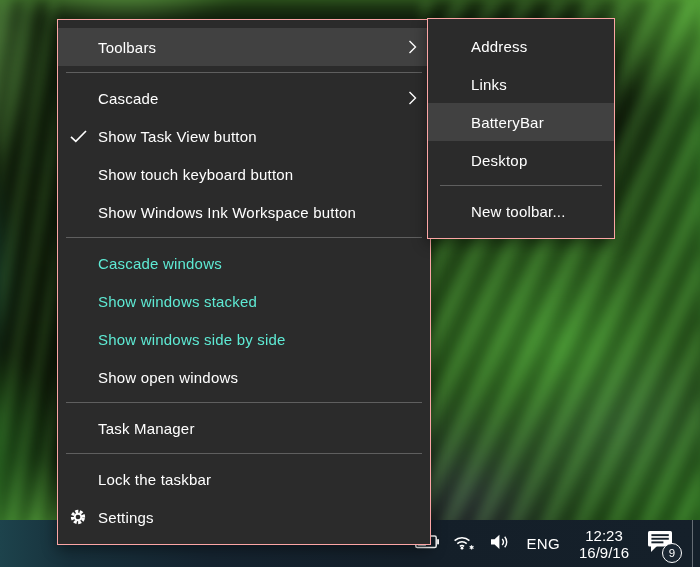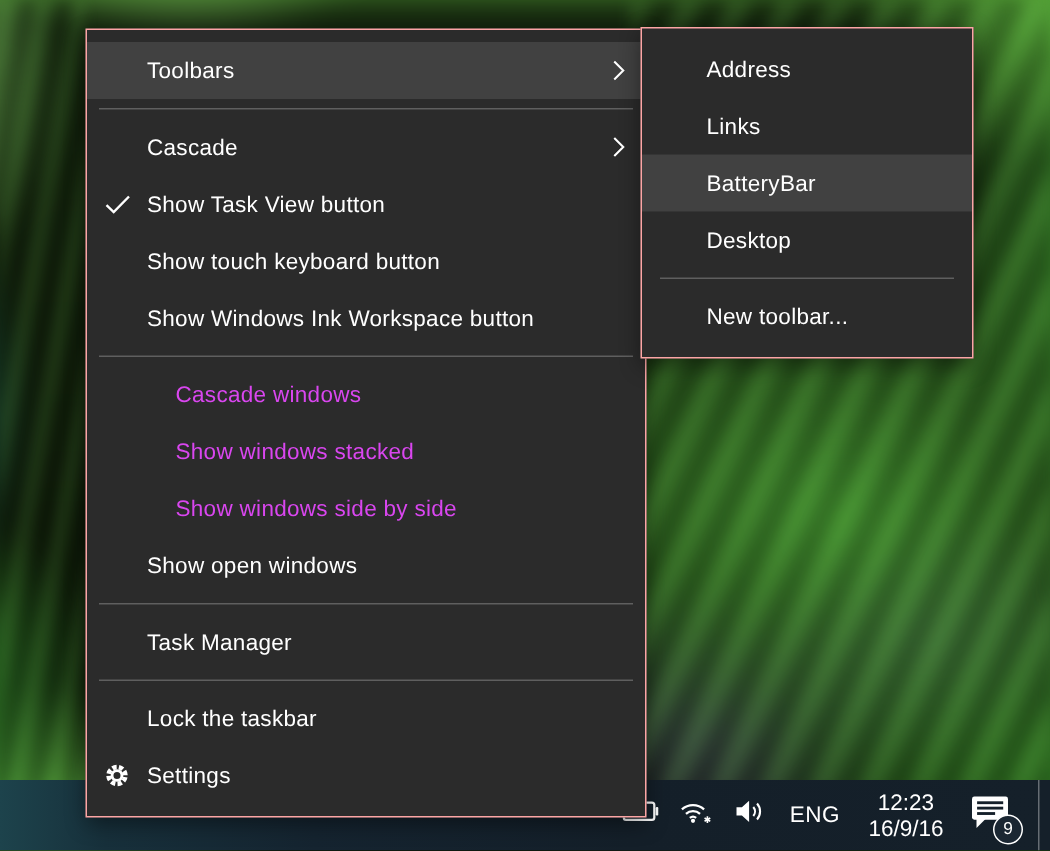--- a/index.html
+++ b/index.html
@@ -70,28 +70,28 @@
   .win-menu {
     position:absolute; background:#2b2b2b; border:1px solid #fca5a5;
     color:#fff; font-size:15px; z-index:10;
     padding:8px 0; box-shadow:0 4px 14px rgba(0,0,0,.45);
   }
   .menu-item {
     height:38px; display:flex; align-items:center; cursor:default;
     padding-right:13px;
   }
   .menu-item.highlighted { background:#414141; }
-  .menu-item.disabled .mi-label { color:#d946ef;margin-left:19px; }
+  .menu-item.disabled .mi-label { color:#5eead4; }
   .mi-gutter { width:40px; display:flex; align-items:center; justify-content:center; flex:0 0 40px; }
   .mi-label { flex:1; letter-spacing:.2px; white-space:nowrap; }
   .mi-chevron { margin-left:auto; display:flex; align-items:center; }
   .menu-sep { height:1px; background:#5f5f5f; margin:6px 8px; }
 
   .context-menu { left:57px; top:19px; width:374px; }
-  .toolbars-submenu { left:427px; top:18px; width:222px; }
+  .toolbars-submenu { left:427px; top:18px; width:188px; }
   .toolbars-submenu .mi-gutter { width:43px; flex:0 0 43px; }
   .toolbars-submenu .menu-sep { margin:6px 12px; }
 </style>
 </head>
 <body>
 
 <div class="wallpaper"></div>
 <div class="fronds-right"></div>
 <div class="fronds-left"></div>
 

